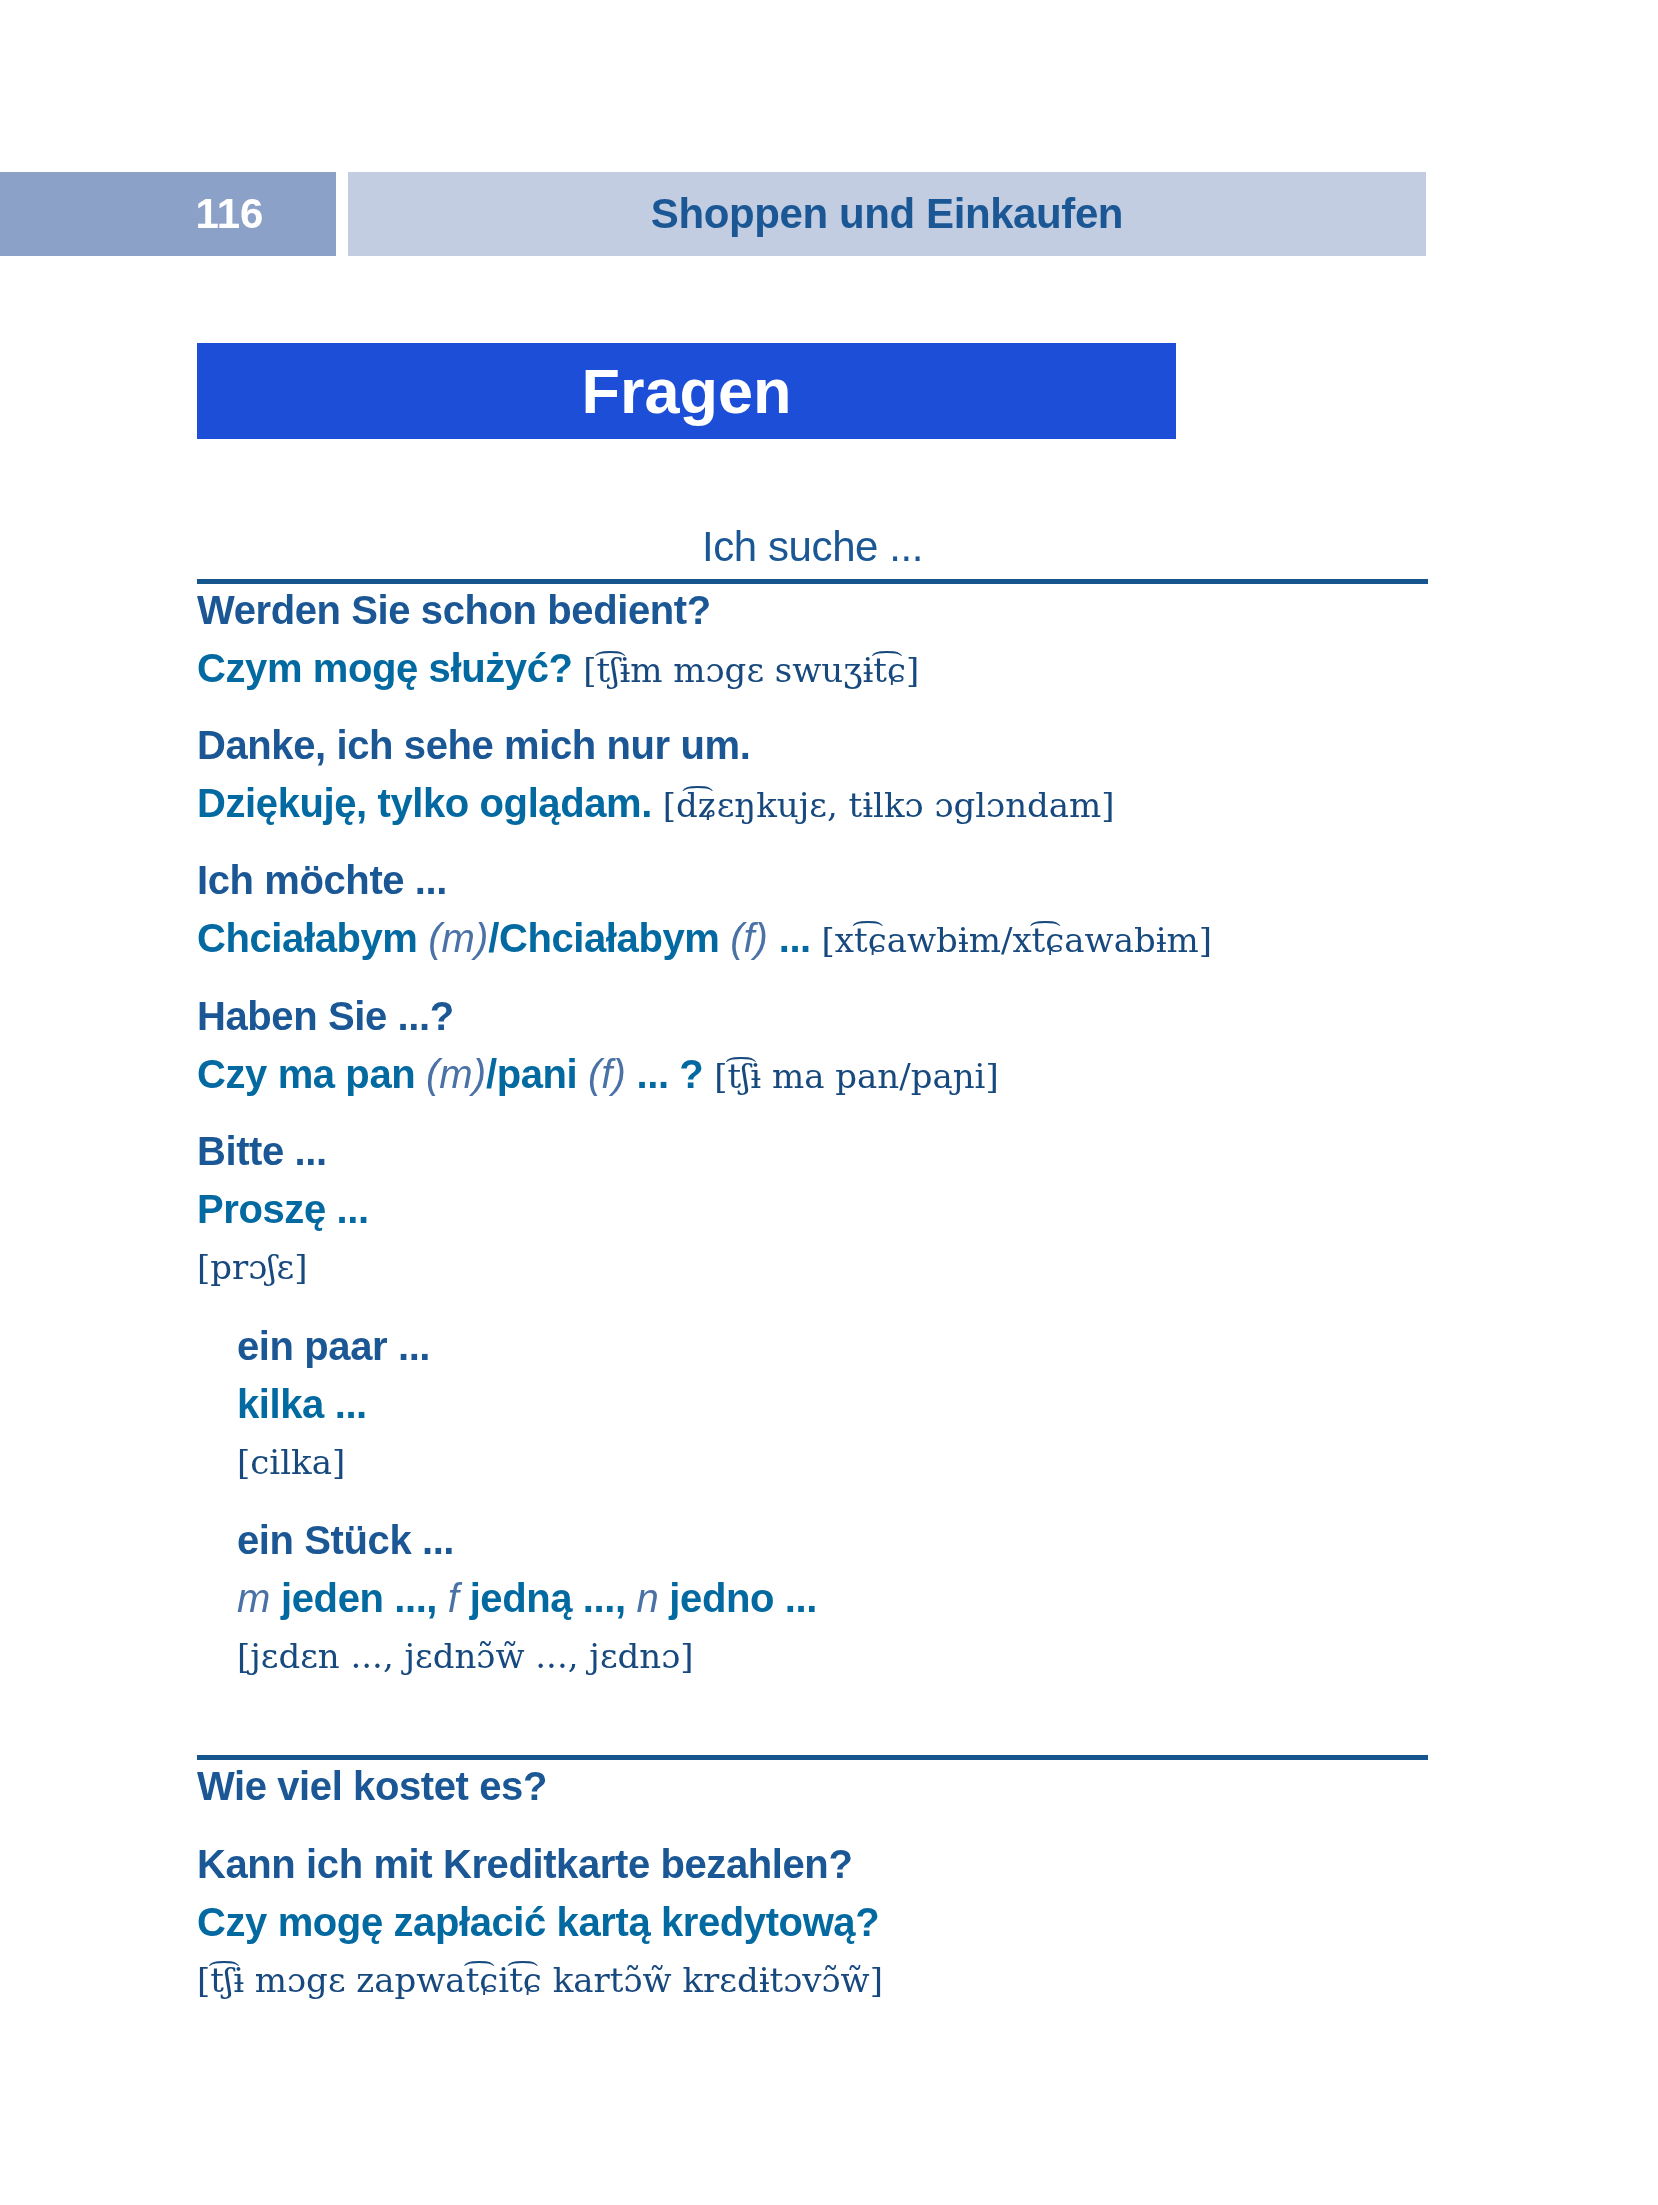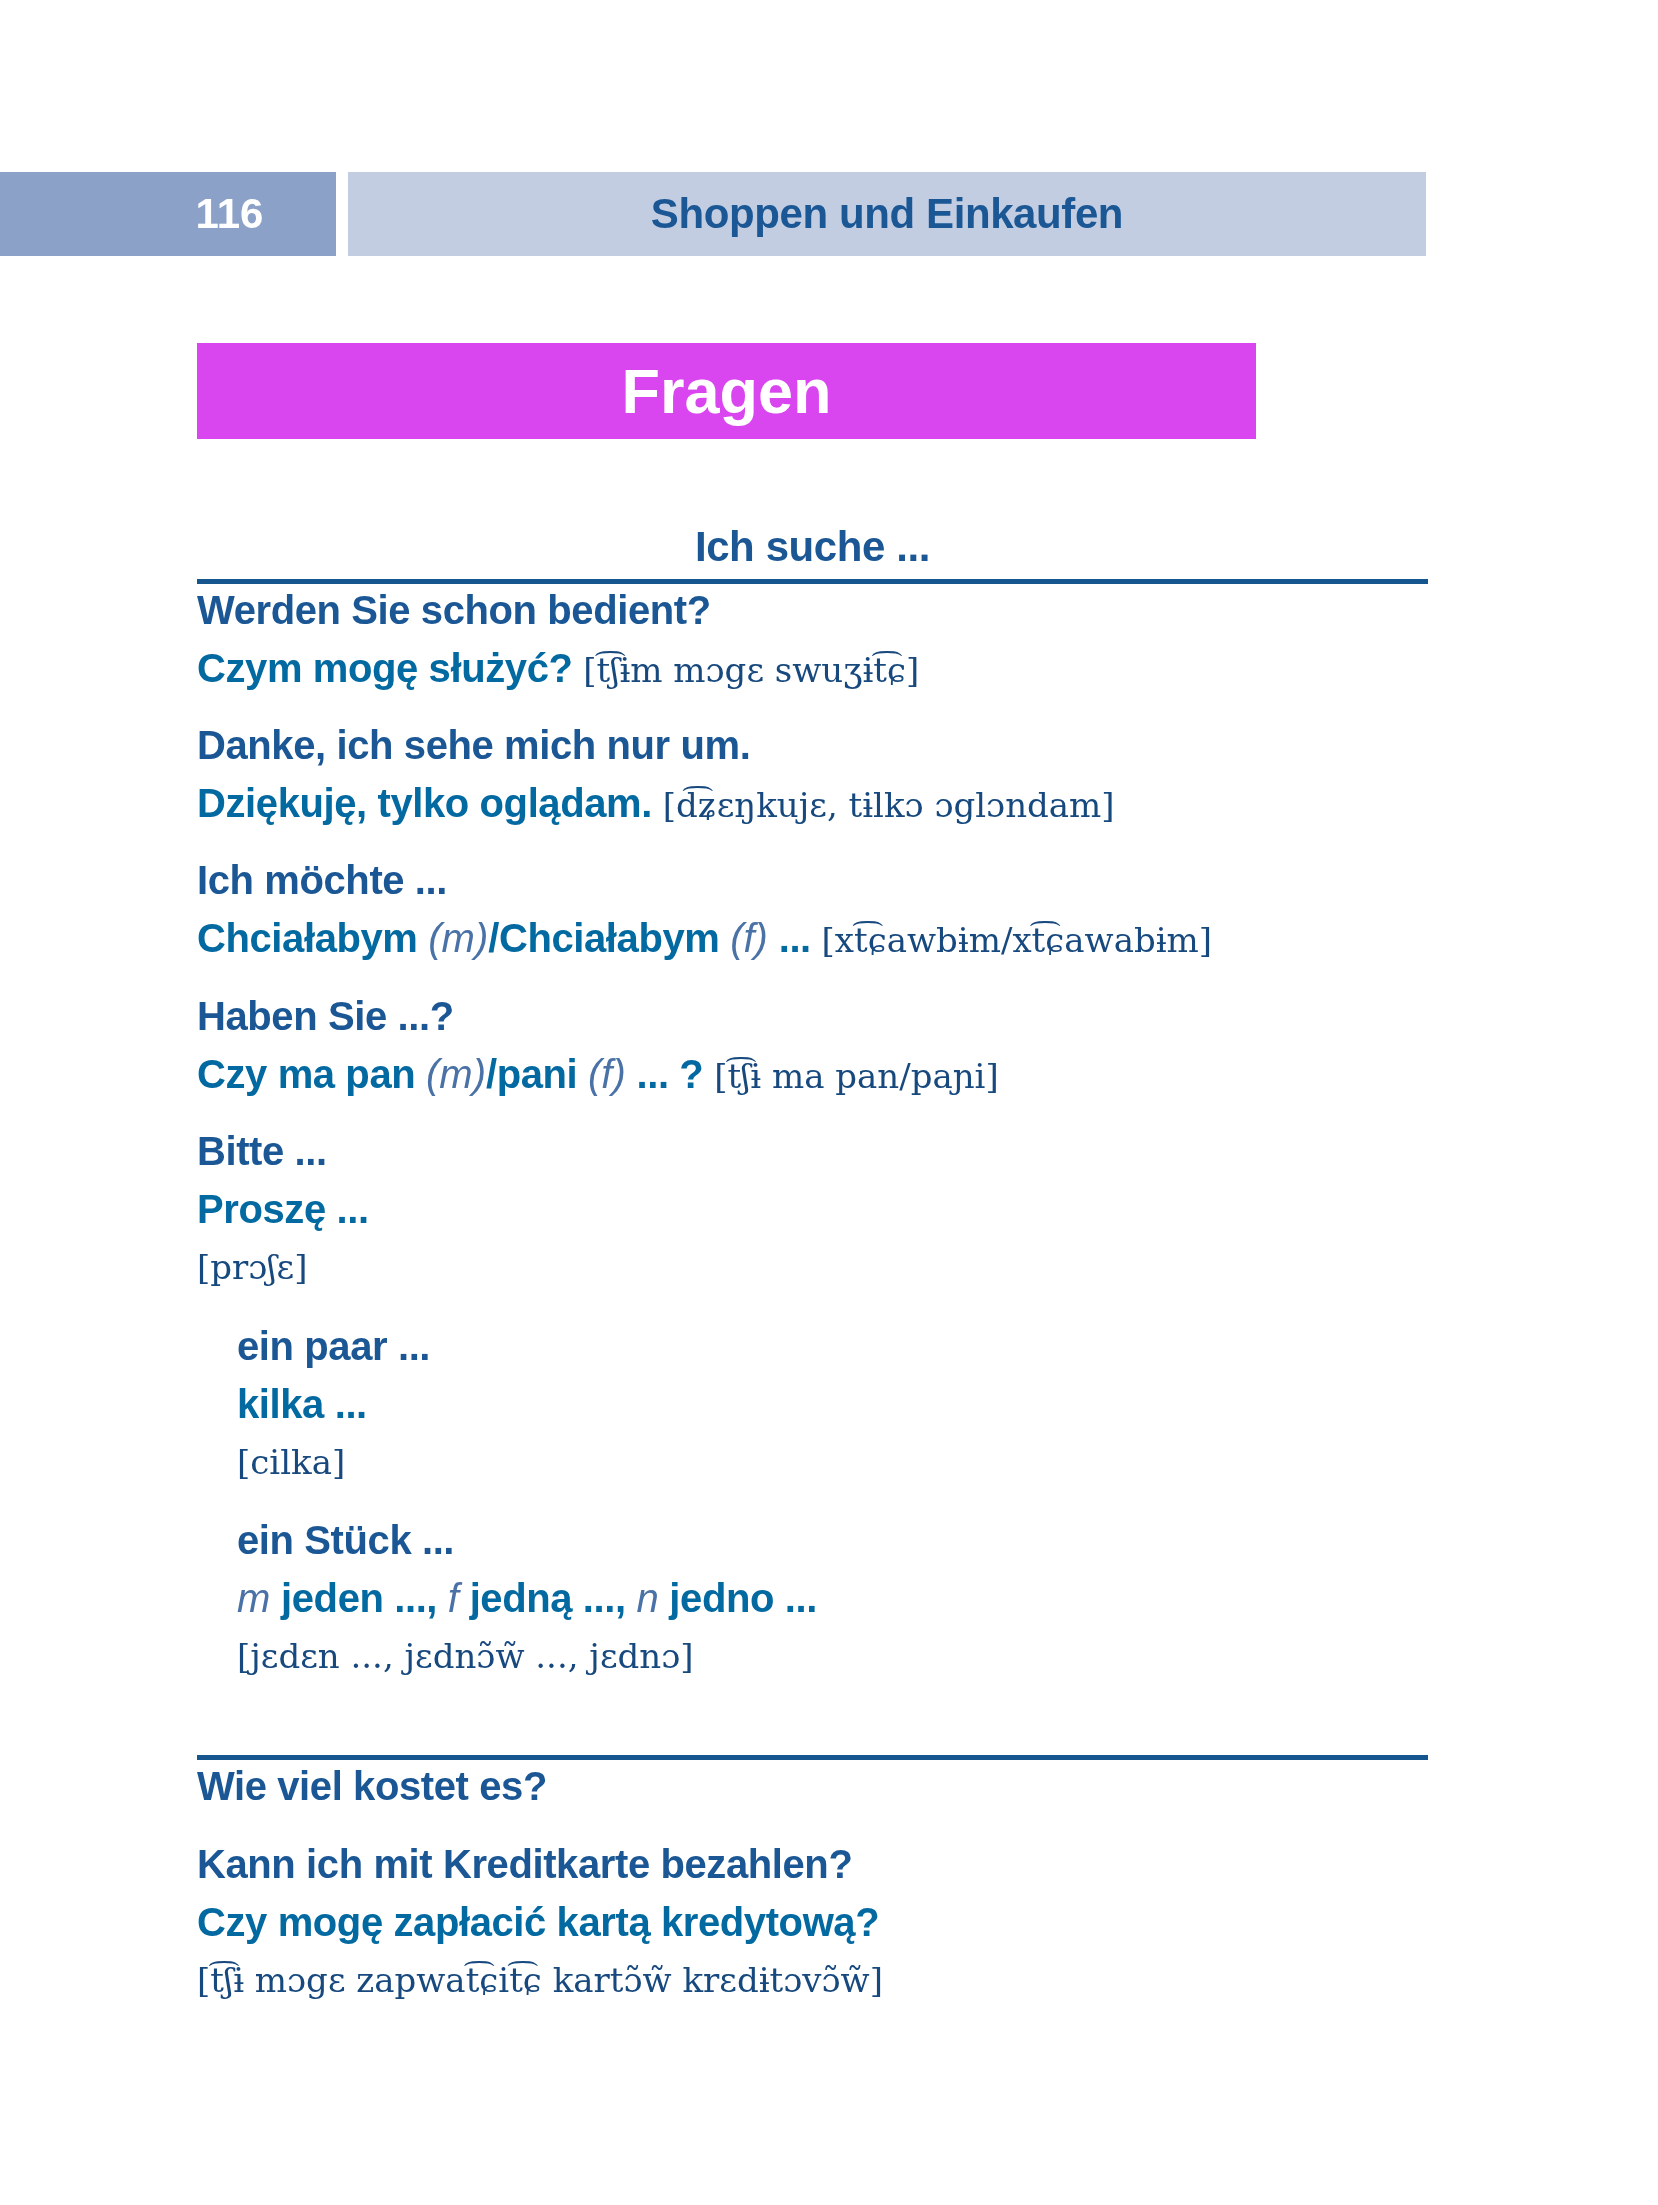--- a/index.html
+++ b/index.html
@@ -22,31 +22,31 @@
   }
   .chapterbox{
     position:absolute;left:348px;top:0;width:1078px;height:84px;
     background:#C3CDE2;color:#1A5794;
     font-size:42px;font-weight:bold;
     display:flex;align-items:center;justify-content:center;
     letter-spacing:-0.4px;
   }
   
   .banner{
-    position:absolute;top:343px;left:197px;width:1059px;height:96px;
-    background:#d946ef;color:#ffffff;
+    position:absolute;top:343px;left:197px;width:979px;height:96px;
+    background:#1d4ed8;color:#ffffff;
     font-size:63px;font-weight:bold;
     display:flex;align-items:center;justify-content:center;
   }
   
   .content{position:absolute;top:523px;left:197px;width:1231px;}
   .section2{margin-top:67px;}
   .sec-head{
     margin:0;text-align:center;
-    color:#1A5794;font-size:42px;font-weight:bold;line-height:48px;
+    color:#1A5794;font-size:42px;font-weight:normal;line-height:48px;
     letter-spacing:-0.4px;
   }
   .rule{height:5.2px;background:#16568F;margin-top:7.5px;}
   .entries{margin-top:2px;}
   .entry{margin-bottom:19.4px;}
   .entry p{margin:0;line-height:48px;white-space:nowrap;}
   .sub{padding-left:40px;margin-top:22.4px;}
   .de{color:#1A5794;font-size:40px;font-weight:bold;letter-spacing:-0.4px;}
   .pl-seg{color:#0369a1;font-size:40px;font-weight:bold;letter-spacing:-0.4px;}
   .gender{color:#4A72A7;font-size:40px;font-weight:normal;font-style:italic;letter-spacing:0;}

